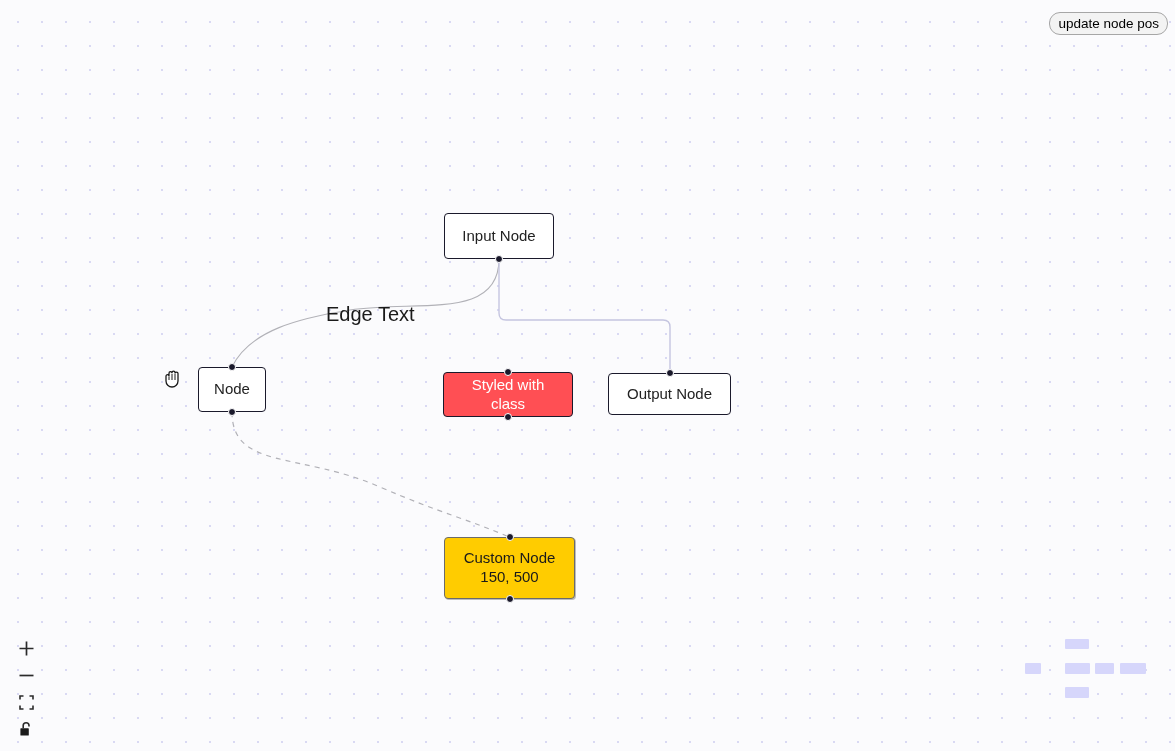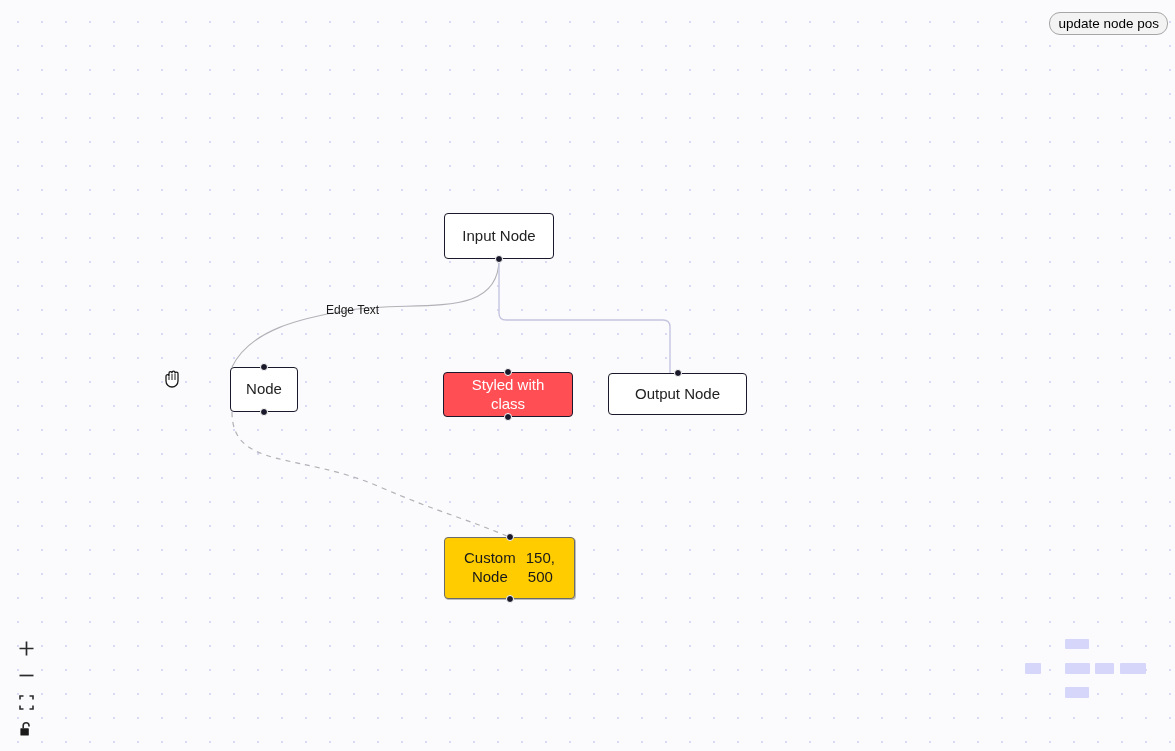--- a/index.html
+++ b/index.html
@@ -61,21 +61,21 @@
   .node-styled-style {
     background: #ffffff;
     border: 1.6px solid #ff6060;
     color: #222222;
   }
 
   .node-custom {
     background: #ffcc00;
     border: 1.3px solid #6b6b6b;
     color: #1a1a1a;
-    flex-direction: row;
+    flex-direction: column;
     box-shadow: 1px 1px 0 rgba(0,0,0,0.25);
   }
 
   
   .handle {
     position: absolute;
     width: 8px; height: 8px;
     border-radius: 50%;
     background: #1a192b;
     border: 1px solid #ffffff;
@@ -84,21 +84,21 @@
     z-index: 5;
     cursor: crosshair;
   }
   .handle-top { top: -5px; }
   .handle-bottom { bottom: -5px; }
 
   
   #edge-text-label {
     position: absolute;
     z-index: 2;
-    font-size: 12px;
+    font-size: 20px;
     color: #1a1a1a;
     background: transparent;
     white-space: nowrap;
     user-select: none;
   }
 
   
   #update-node-pos-button {
     position: absolute;
     top: 12px;
@@ -177,33 +177,33 @@
     <path d="M 232,412 C 232,470 300,452 380,487 C 440,513 470,520 509,537" fill="none" stroke="#b1b1b7" stroke-width="1.2" stroke-dasharray="5 5"></path>
   </svg>
 
   <div id="edge-text-label" style="left:326px; top:303px;">Edge Text</div>
 
   <div class="node node-default" style="left:444px; top:213px; width:110px; height:46px;">
     <span>Input Node</span>
     <span class="handle handle-bottom"></span>
   </div>
 
-  <div class="node node-default" style="left:198px; top:367px; width:68px; height:45px;margin-left:32px;">
+  <div class="node node-default" style="left:198px; top:367px; width:68px; height:45px;">
     <span>Node</span>
     <span class="handle handle-top"></span>
     <span class="handle handle-bottom"></span>
   </div>
 
   <div class="node node-styled-class" style="left:443px; top:372px; width:130px; height:45px;">
     <span>Styled with class</span>
     <span class="handle handle-top"></span>
     <span class="handle handle-bottom"></span>
   </div>
 
-  <div class="node node-default" style="left:608px; top:373px; width:139px; height:42px;">
+  <div class="node node-default" style="left:608px; top:373px; width:123px; height:42px;">
     <span>Output Node</span>
     <span class="handle handle-top"></span>
   </div>
 
 
   <div class="node node-custom" style="left:444px; top:537px; width:131px; height:62px;">
     <span>Custom Node</span>
     <span>150, 500</span>
     <span class="handle handle-top"></span>
     <span class="handle handle-bottom"></span>

